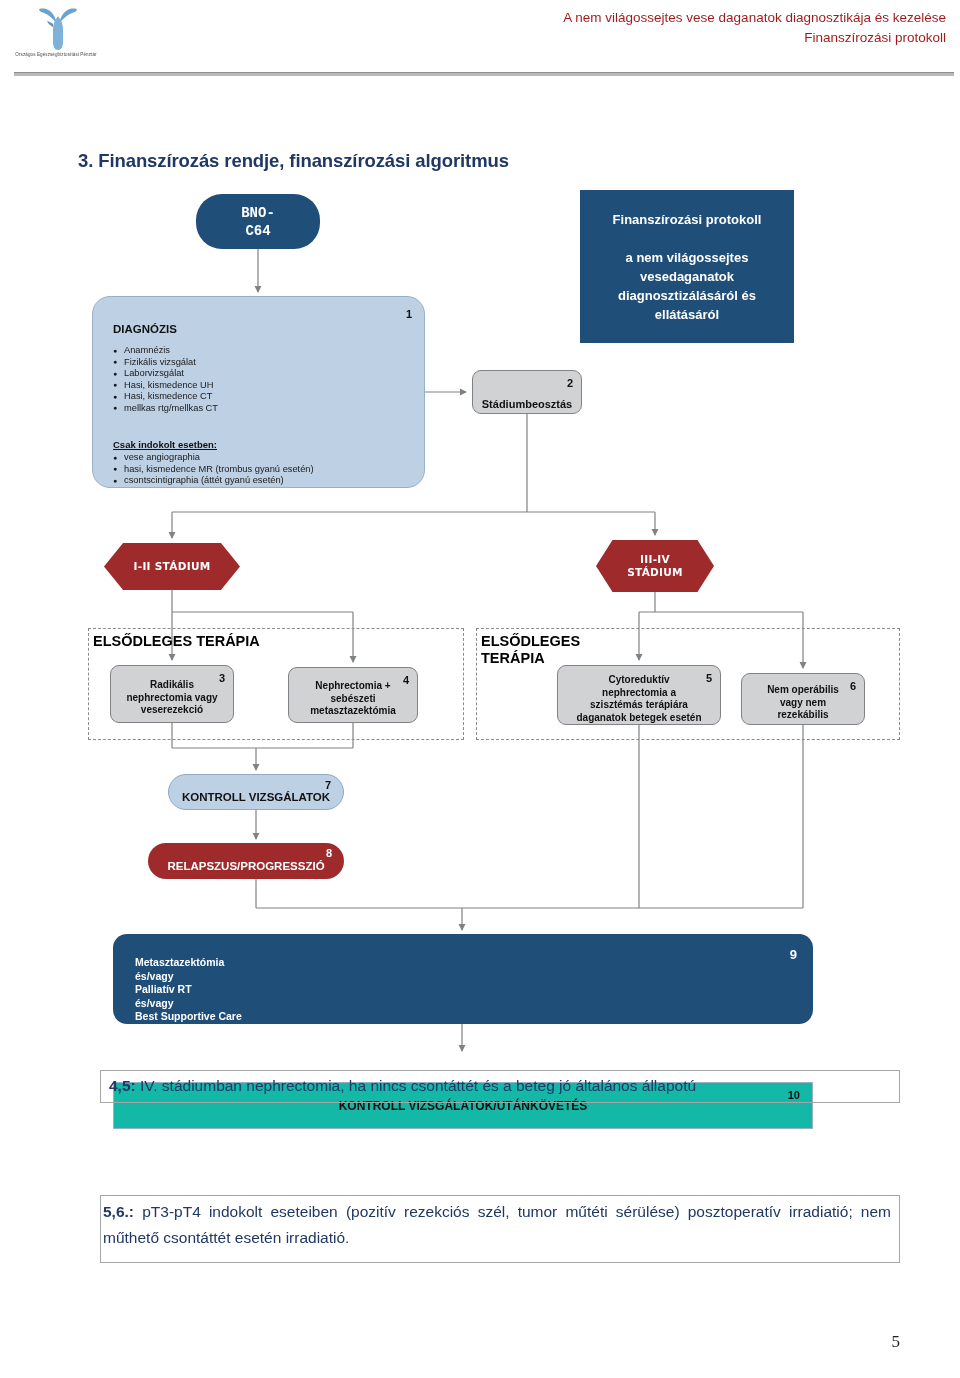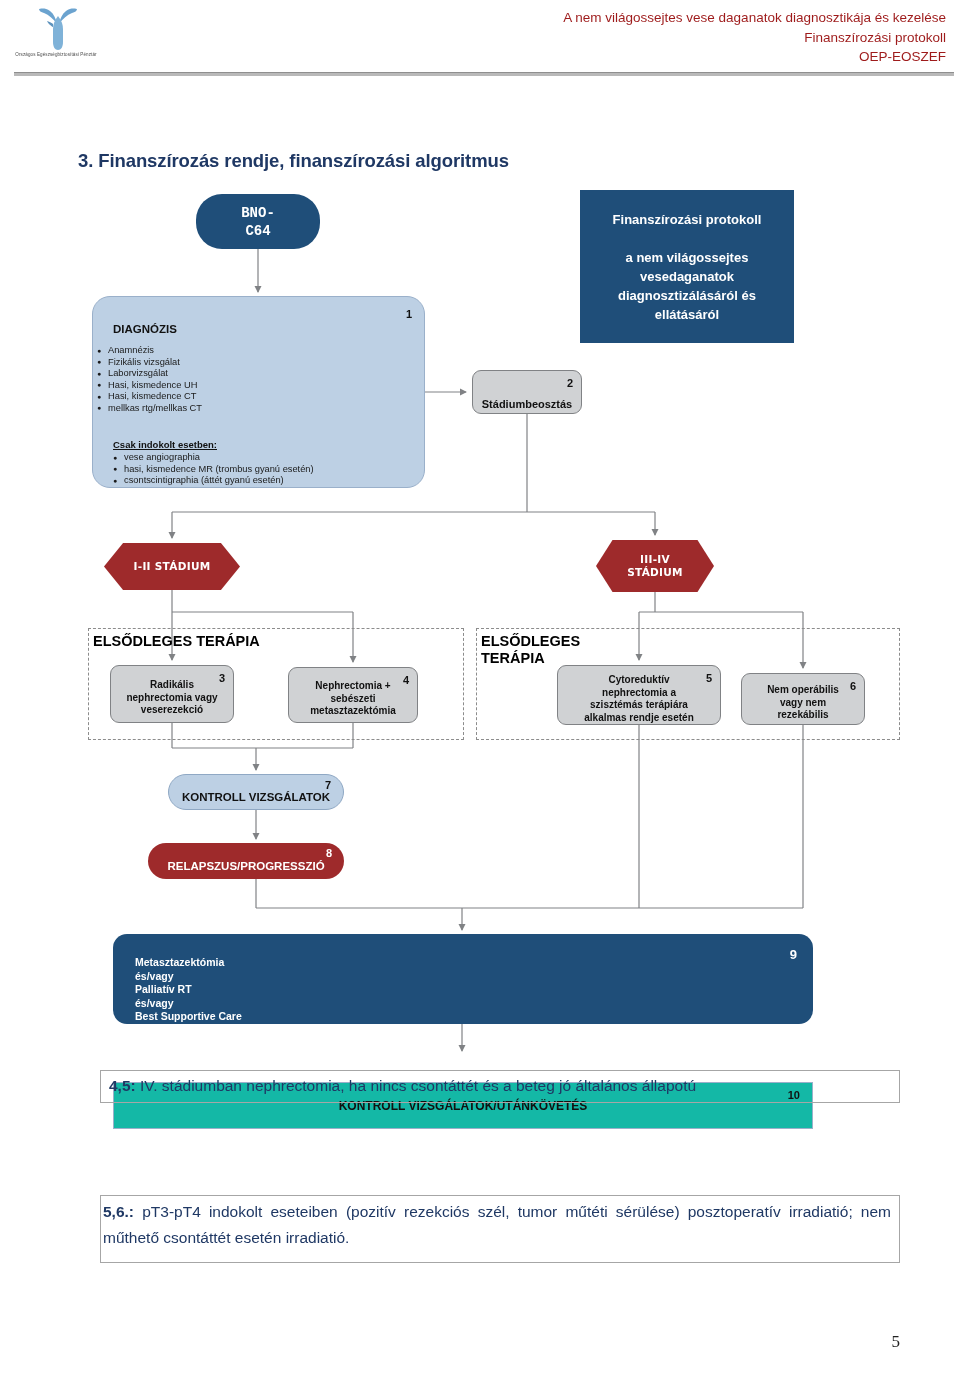--- a/index.html
+++ b/index.html
@@ -47,21 +47,21 @@
   .bnum.light{color:#ffffff;}
 
   
   #bno{left:196px;top:194px;width:124px;height:55px;font-size:14px;font-weight:bold;line-height:18px;font-family:Liberation Mono, monospace;}
   #protocol{left:580px;top:190px;width:214px;height:153px;padding:0 8px;
     font-size:13px;font-weight:bold;line-height:19px;}
   #diagnosis{left:92px;top:296px;width:333px;height:192px;border-radius:18px;
     background:#bdd0e4;border:1px solid #9ab0ca;}
   #diagnosis .dx-title{position:absolute;left:20px;top:26px;font-size:11.5px;font-weight:bold;color:#111;}
   #diagnosis ul{list-style:none;margin:0;padding:0;}
-  #diagnosis .dx-list1{position:absolute;left:4px;top:48px;}
+  #diagnosis .dx-list1{position:absolute;left:20px;top:48px;}
   #diagnosis .dx-sub{position:absolute;left:20px;top:142px;font-size:9.5px;font-weight:bold;
     color:#111;text-decoration:underline;}
   #diagnosis .dx-list2{position:absolute;left:20px;top:155px;}
   #diagnosis li{font-size:9.3px;line-height:11.6px;color:#1a1a1a;position:relative;padding-left:11px;}
   #diagnosis li:before{content:"\25CF";position:absolute;left:0;top:-0.5px;font-size:7px;}
 
   #stadium{left:472px;top:370px;width:110px;height:44px;font-size:11px;font-weight:bold;}
   #hex-left{left:104px;top:543px;width:136px;height:47px;}
   #hex-right{left:596px;top:540px;width:118px;height:52px;}
   .hex{
@@ -120,21 +120,20 @@
       <path d="M41 3 C41 3 35 1 30 5 C26 8 24 13 23.5 17 C27 13 31 9 36 7 C39 6 41 5 41 3 Z" fill="#6ba3cf"></path>
       <path d="M22 10 C25.5 14 27 19 27 23 L27 36 C27 41 25 44 22 44 C19 44 17 41 17 36 L17 23 C17 19 18.5 14 22 10 Z" fill="#7fb2d8"></path>
       <path d="M17 21 C17 21 13 19 11 15 C15 16 17 18 17 18 Z" fill="#5e93bd"></path>
     </svg>
     <div class="logotxt">Országos Egészségbiztosítási Pénztár</div>
   </div>
 
   <div class="hdr-text">
     <div>A nem világossejtes vese daganatok diagnosztikája és kezelése</div>
     <div>Finanszírozási protokoll</div>
-    <div>OEP-EOSZEF</div>
   </div>
   <div class="hdr-rule"></div>
 
   <div class="sec-title">3. Finanszírozás rendje, finanszírozási algoritmus</div>
 
   <svg class="links">
     <defs>
       <marker id="ah" markerWidth="9" markerHeight="9" refX="5.2" refY="3" orient="auto">
         <path d="M0,0 L6,3 L0,6 z" fill="#808285"></path>
       </marker>
@@ -254,21 +253,21 @@
       <div>metasztazektómia</div>
     </div>
   </div>
 
   <div class="box gray rounded-sm ctr" id="b5">
     <div class="bnum dark" style="right:8px;top:7px;position:absolute;">5</div>
     <div style="margin-top:8px">
       <div>Cytoreduktív</div>
       <div>nephrectomia a</div>
       <div>szisztémás terápiára</div>
-      <div>alkalmas rendje esetén</div>
+      <div>daganatok betegek esetén</div>
     </div>
   </div>
 
   <div class="box gray rounded-sm ctr" id="b6">
     <div class="bnum dark" style="right:8px;top:7px;position:absolute;">6</div>
     <div style="margin-top:8px">
       <div>Nem operábilis</div>
       <div>vagy nem</div>
       <div>rezekábilis</div>
     </div>

